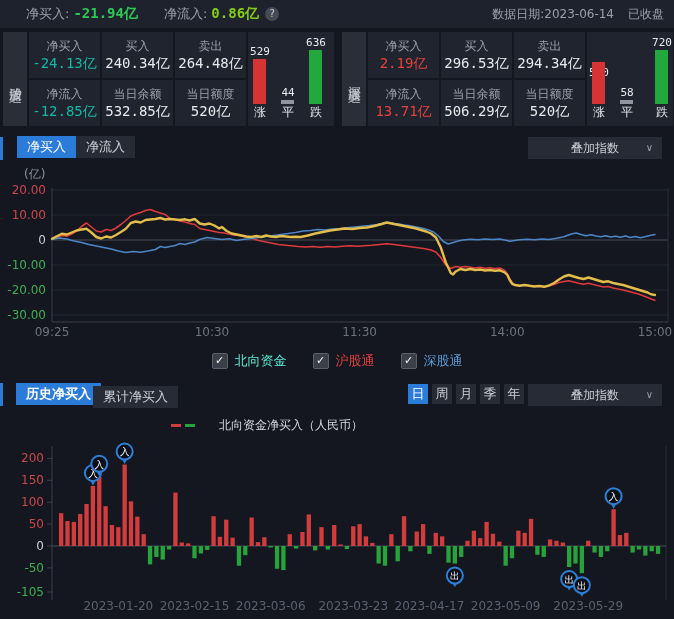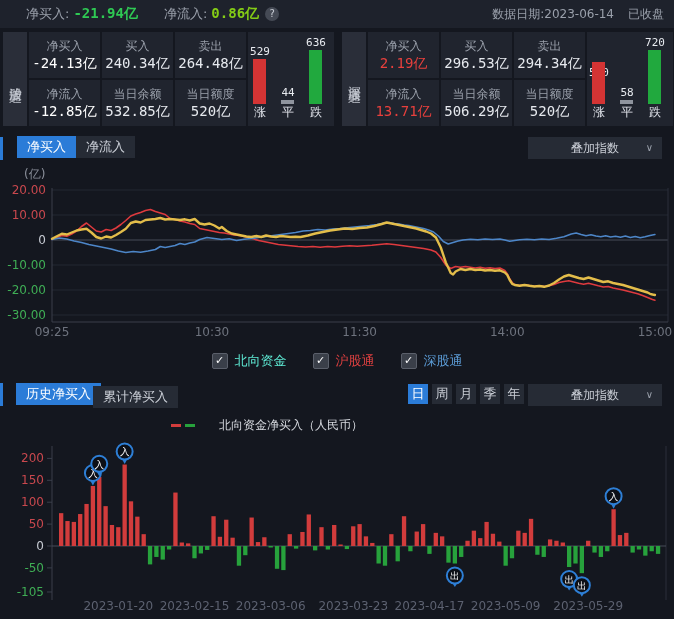--- a/index.html
+++ b/index.html
@@ -41,21 +41,21 @@
   .cells{
     position:absolute;left:29px;top:2px;
     display:grid;grid-template-columns:71px 71px 71px;grid-template-rows:46px 46px;gap:2px;
   }
   .cell{
     background:#20242e;display:flex;flex-direction:column;
     align-items:center;justify-content:center;gap:2px;
   }
   .cell .clabel{color:#9aa0ab;font-size:12px;line-height:13px;}
   .cell .cvalue{color:#e6e9ee;font-size:14px;line-height:16px;}
-  .cell .cvalue.green{color:#ffffff;}
+  .cell .cvalue.green{color:#14b8a6;}
   .cell .cvalue.red{color:#e8403d;}
   .mini{position:absolute;left:248px;top:2px;width:86px;height:94px;background:#20242e;}
   .mcol{position:absolute;width:13px;bottom:0;top:0;}
   .mcol .bar{position:absolute;left:0;width:13px;bottom:22px;}
   .mcol .num{position:absolute;left:-8px;width:30px;text-align:center;color:#e8ebf0;font-size:11px;}
   .mcol .lab{position:absolute;left:-8px;width:30px;bottom:5px;text-align:center;color:#e0e3ea;font-size:12px;}
   .bar.up{background:#d43434;}
   .bar.flat{background:#8f949e;}
   .bar.down{background:#21a93e;}
   
@@ -190,21 +190,21 @@
       <div class="mcol" style="left: 5px;">
         <div class="num mono" style="bottom:47px">560</div>
         <div class="bar up" style="height:42px"></div>
         <div class="lab">涨</div>
       </div>
       <div class="mcol" style="left: 33px;">
         <div class="num mono" style="bottom:27px">58</div>
         <div class="bar flat" style="height:4px"></div>
         <div class="lab">平</div>
       </div>
-      <div class="mcol" style="left: 61px;">
+      <div class="mcol" style="left: 68px;">
         <div class="num mono" style="bottom:77px">720</div>
         <div class="bar down" style="height:54px"></div>
         <div class="lab">跌</div>
       </div>
     </div>
 </div>
 
 <div class="accent" style="top:137px;"></div>
 <div class="tab active" style="left:17px;top:136px;">净买入</div>
 <div class="tab" style="left:76px;top:136px;">净流入</div>
@@ -249,21 +249,21 @@
     <div class="cbx">✓</div>
     <span class="legtext" style="color: rgb(222, 64, 64);">沪股通</span>
   </div>
   <div class="legitem">
     <div class="cbx">✓</div>
     <span class="legtext" style="color: rgb(91, 155, 213);">深股通</span>
   </div>
 </div>
 
 <div class="accent" style="top:383px;"></div>
-<div class="tab active" style="left:16px;top:383px;">历史净买入</div>
+<div class="tab active" style="left:16px;top:383px;font-weight:bold;">历史净买入</div>
 <div class="tab" style="left:93px;top:386px;">累计净买入</div>
 <div class="pbtn active" style="left:408px;top:384px;">日</div>
 <div class="pbtn" style="left:432px;top:384px;">周</div>
 <div class="pbtn" style="left:456px;top:384px;">月</div>
 <div class="pbtn" style="left:480px;top:384px;">季</div>
 <div class="pbtn" style="left:504px;top:384px;">年</div>
 <div class="dropdown" style="top:384px;">
   <span>叠加指数</span>
   <span class="chev">∨</span>
 </div>

